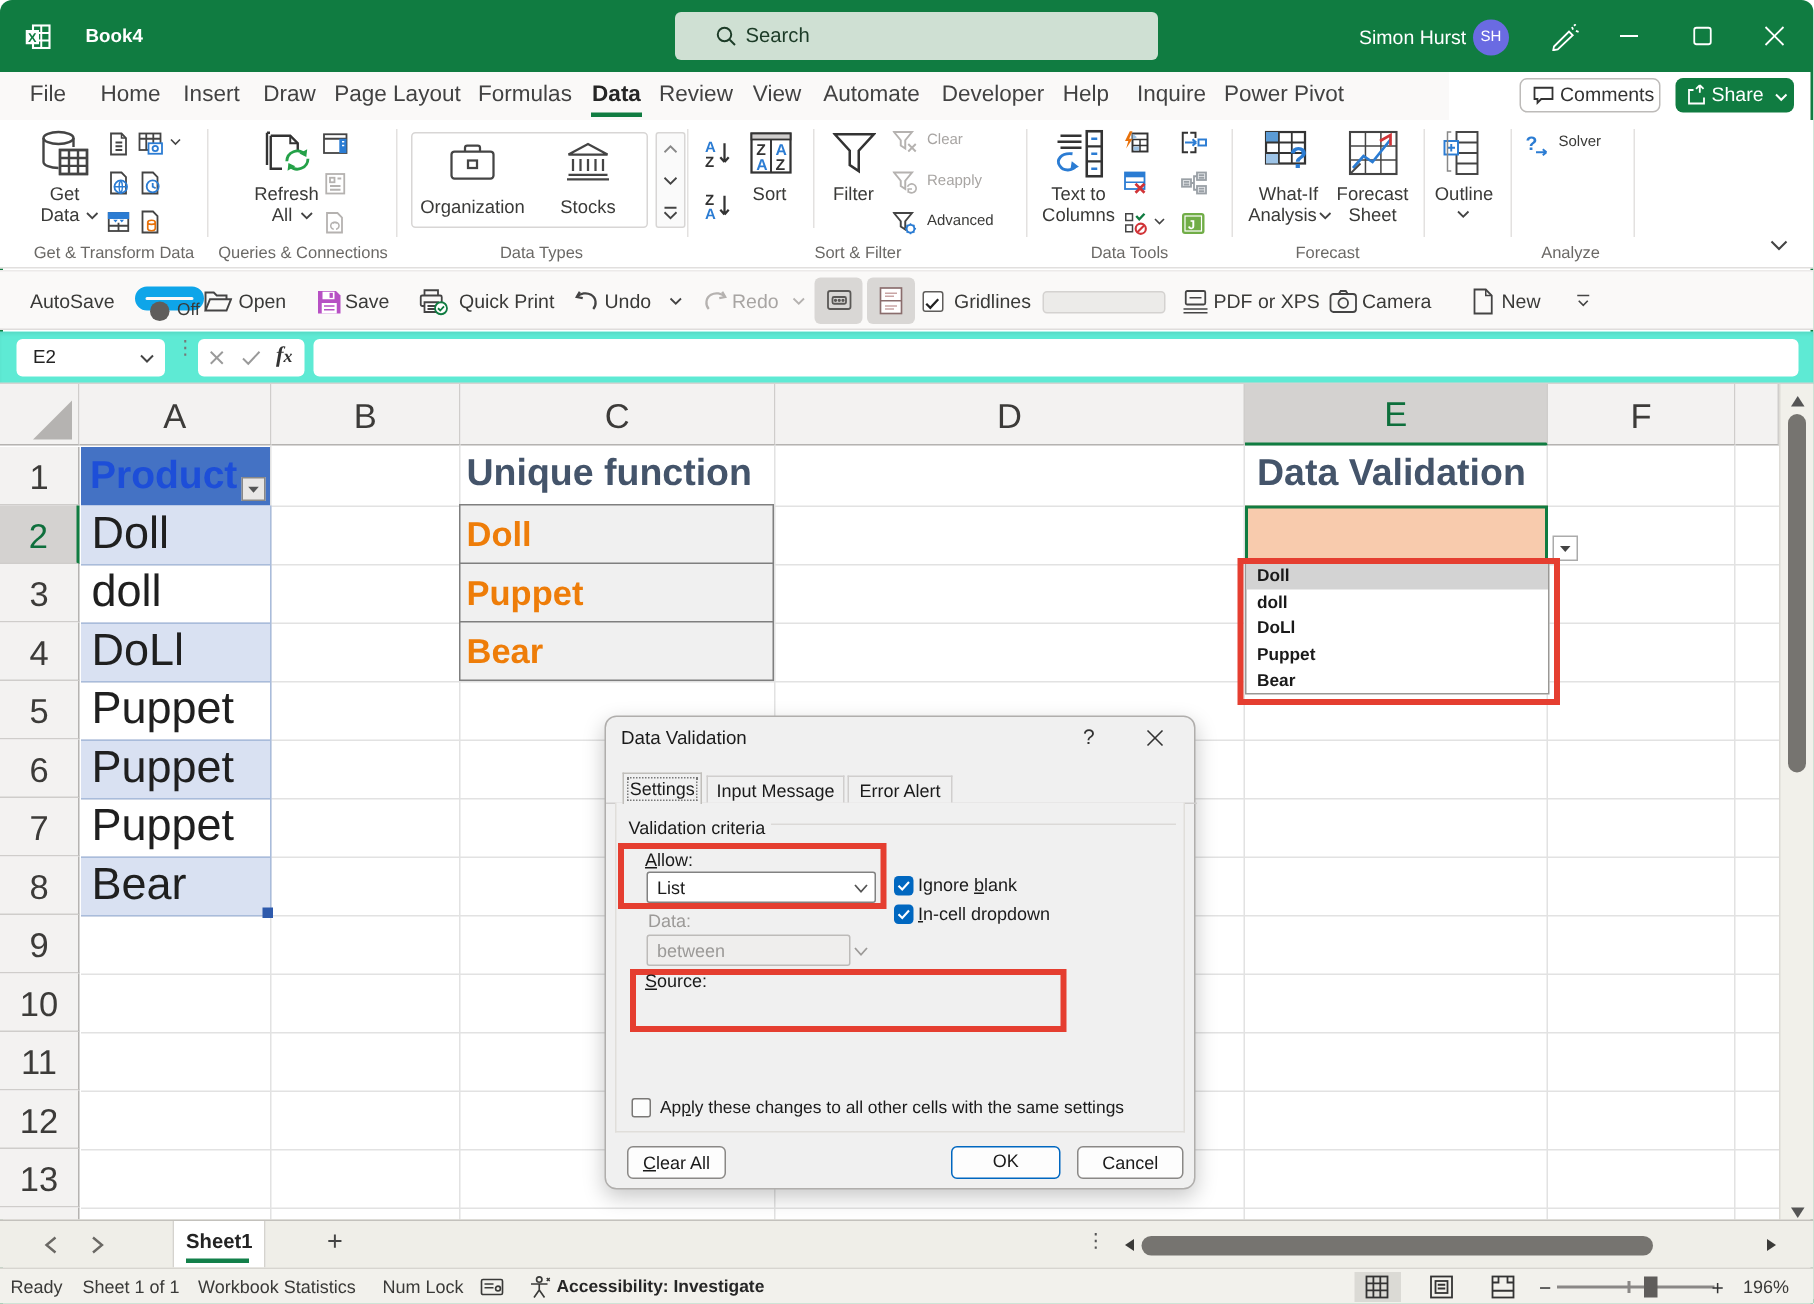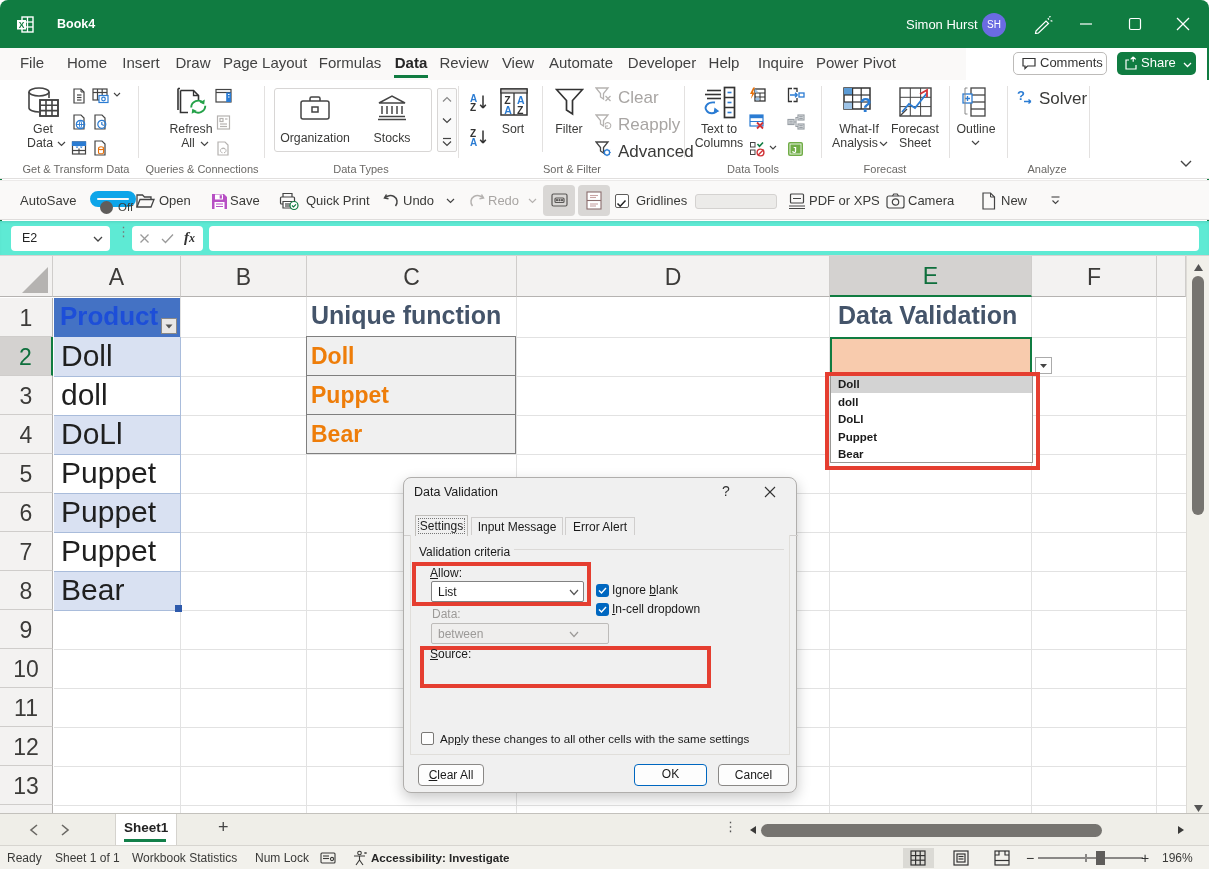--- a/index.html
+++ b/index.html
@@ -11,21 +11,21 @@
 #title .wtxt{color:#fff;font-size:12.5px}
 #avatar{left:982px;top:13px;width:24px;height:24px;border-radius:50%;background:#6a6be2;color:#fff;font-size:10px;text-align:center;line-height:24px}
 
 #tabs{left:0;top:48px;width:966px;height:32px;background:#faf9f8}
 .tab{position:absolute;top:0;height:32px;line-height:30px;font-size:15px;color:#424242;transform:translateX(-50%)}
 
 #ribbon{left:0;top:80px;width:1209px;height:99px;background:#fff;border-bottom:1px solid #e1dfde}
 .gsep{position:absolute;top:6px;height:72px;width:1px;background:#e3e1e0}
 .glabel{position:absolute;top:83px;font-size:11px;color:#6b6966;transform:translateX(-50%);white-space:nowrap}
 .blab{position:absolute;font-size:12.3px;color:#3a3a38;transform:translateX(-50%);white-space:nowrap}
-.glab2{position:absolute;font-size:17px;color:#3a3a38;white-space:nowrap}
+.glab2{position:absolute;font-size:10px;color:#3a3a38;white-space:nowrap}
 .gry{color:#a8a5a3 !important}
 
 #qat{left:0;top:180px;width:1209px;height:40px;background:#faf9f8;border-top:1px solid #eceae9;border-bottom:1px solid #dfddDC}
 .qtxt{position:absolute;top:0;height:40px;line-height:40px;font-size:13px;color:#3a3a38;white-space:nowrap}
 
 #fbar{left:0;top:221px;width:1209px;height:35px;background:#5eead4;border-bottom:1px solid #d5d3d1;box-shadow:inset 0 2px 3px -1px rgba(0,0,0,.10)}
 .wbox{position:absolute;background:#fff;border-radius:4px}
 
 #grid{left:0;top:256px;width:1186px;height:557px;background:#fff}
 .colh{position:absolute;top:0;height:41px;background:#f3f2f1;border-right:1px solid #cfcdcb;border-bottom:1px solid #b5b3b1;color:#3c3b39;font-size:23px;text-align:center;line-height:42px}
@@ -51,20 +51,24 @@
 <div id="title" class="ab">
   <svg class="ab" style="left:17px;top:16px" width="17" height="17" viewBox="0 0 17 17" fill="none">
       <rect x="5" y="1" width="11" height="15" stroke="#fff" stroke-width="1.4"></rect>
       <line x1="5" y1="6" x2="16" y2="6" stroke="#fff" stroke-width="1.3"></line>
       <line x1="5" y1="11" x2="16" y2="11" stroke="#fff" stroke-width="1.3"></line>
       <line x1="10.5" y1="1" x2="10.5" y2="16" stroke="#fff" stroke-width="1.3"></line>
       <rect x="0" y="4" width="9" height="9.5" fill="#fff"></rect>
       <text x="4.5" y="11.8" font-size="8.5" font-weight="bold" fill="#107C41" text-anchor="middle">X</text>
     </svg>
   <div class="ab wtxt" style="left:57px;top:17px;font-weight:600">Book4</div>
+  <div id="srch" class="ab"><svg style="position:absolute;left:26px;top:8px" width="16" height="16" viewBox="0 0 16 16" fill="none" stroke="#1c3b27" stroke-width="1.3">
+        <circle cx="7" cy="7" r="4.5"></circle>
+        <line x1="10.5" y1="10.5" x2="14" y2="14"></line>
+      </svg><span style="margin-left:47px">Search</span></div>
   <div class="ab wtxt" style="left:906px;top:17px;font-size:13px">Simon Hurst</div>
   <div id="avatar" class="ab">SH</div>
   <svg class="ab" style="left:1033px;top:16px" width="20" height="18" viewBox="0 0 20 18" fill="none" stroke="#fff" stroke-width="1.2">
       <path d="M3 15 L13 5 L15.5 7.5 L5.5 17 L2.5 17.5 Z"></path>
       <path d="M15 2 l.7 1.8 M17.6 4.6 l1.8 .7 M16.3 1.2 l1.2 -1"></path>
     </svg>
   <svg class="ab" style="left:1079px;top:17px" width="14" height="14" viewBox="0 0 14 14" stroke="#fff" stroke-width="1.2">
       <line x1="1" y1="7" x2="13" y2="7"></line>
     </svg>
   <svg class="ab" style="left:1128px;top:17px" width="14" height="14" viewBox="0 0 14 14" fill="none" stroke="#fff" stroke-width="1.2">
@@ -707,21 +711,21 @@
   </div>
   <div class="ab" style="left:192px;top:106px;width:13px;height:13px;background:#0067c0;border-radius:3px"><svg width="13" height="13" viewBox="0 0 13 13" fill="none" stroke="#fff" stroke-width="1.4">
         <path d="M3 6.5 L5.5 9 L10 4"></path>
       </svg></div>
   <div class="ab" style="left:208px;top:105px;font-size:12px">Ignore <u>b</u>lank</div>
   <div class="ab" style="left:192px;top:125px;width:13px;height:13px;background:#0067c0;border-radius:3px"><svg width="13" height="13" viewBox="0 0 13 13" fill="none" stroke="#fff" stroke-width="1.4">
         <path d="M3 6.5 L5.5 9 L10 4"></path>
       </svg></div>
   <div class="ab" style="left:208px;top:124px;font-size:12px"><u>I</u>n-cell dropdown</div>
   <div class="ab" style="left:28px;top:129px;font-size:12px;color:#9c9a98">Data:</div>
-  <div class="ab" style="left:27px;top:145px;width:178px;height:21px;background:#efeeed;border:1px solid #bdbbb9;border-radius:2px">
+  <div class="ab" style="left:27px;top:145px;width:136px;height:21px;background:#efeeed;border:1px solid #bdbbb9;border-radius:2px">
     <div class="ab" style="left:6px;top:3px;font-size:12px;color:#9c9a98">between</div>
     <svg class="ab" style="left:137px;top:7px" width="10" height="7" viewBox="0 0 10 7" fill="none" stroke="#9c9a98" stroke-width="1.2">
         <path d="M1 1 L5 5.5 L9 1"></path>
       </svg>
   </div>
   <div class="redbox" style="left:16px;top:168px;width:291px;height:42px"></div>
   <div class="ab" style="left:26px;top:169px;font-size:12px"><u>S</u>ource:</div>
   <div class="ab" style="left:17px;top:254px;width:13px;height:13px;background:#fdfdfd;border:1px solid #7a7876;border-radius:2px"></div>
   <div class="ab" style="left:36px;top:254px;font-size:11.6px">Ap<u>p</u>ly these changes to all other cells with the same settings</div>
 

